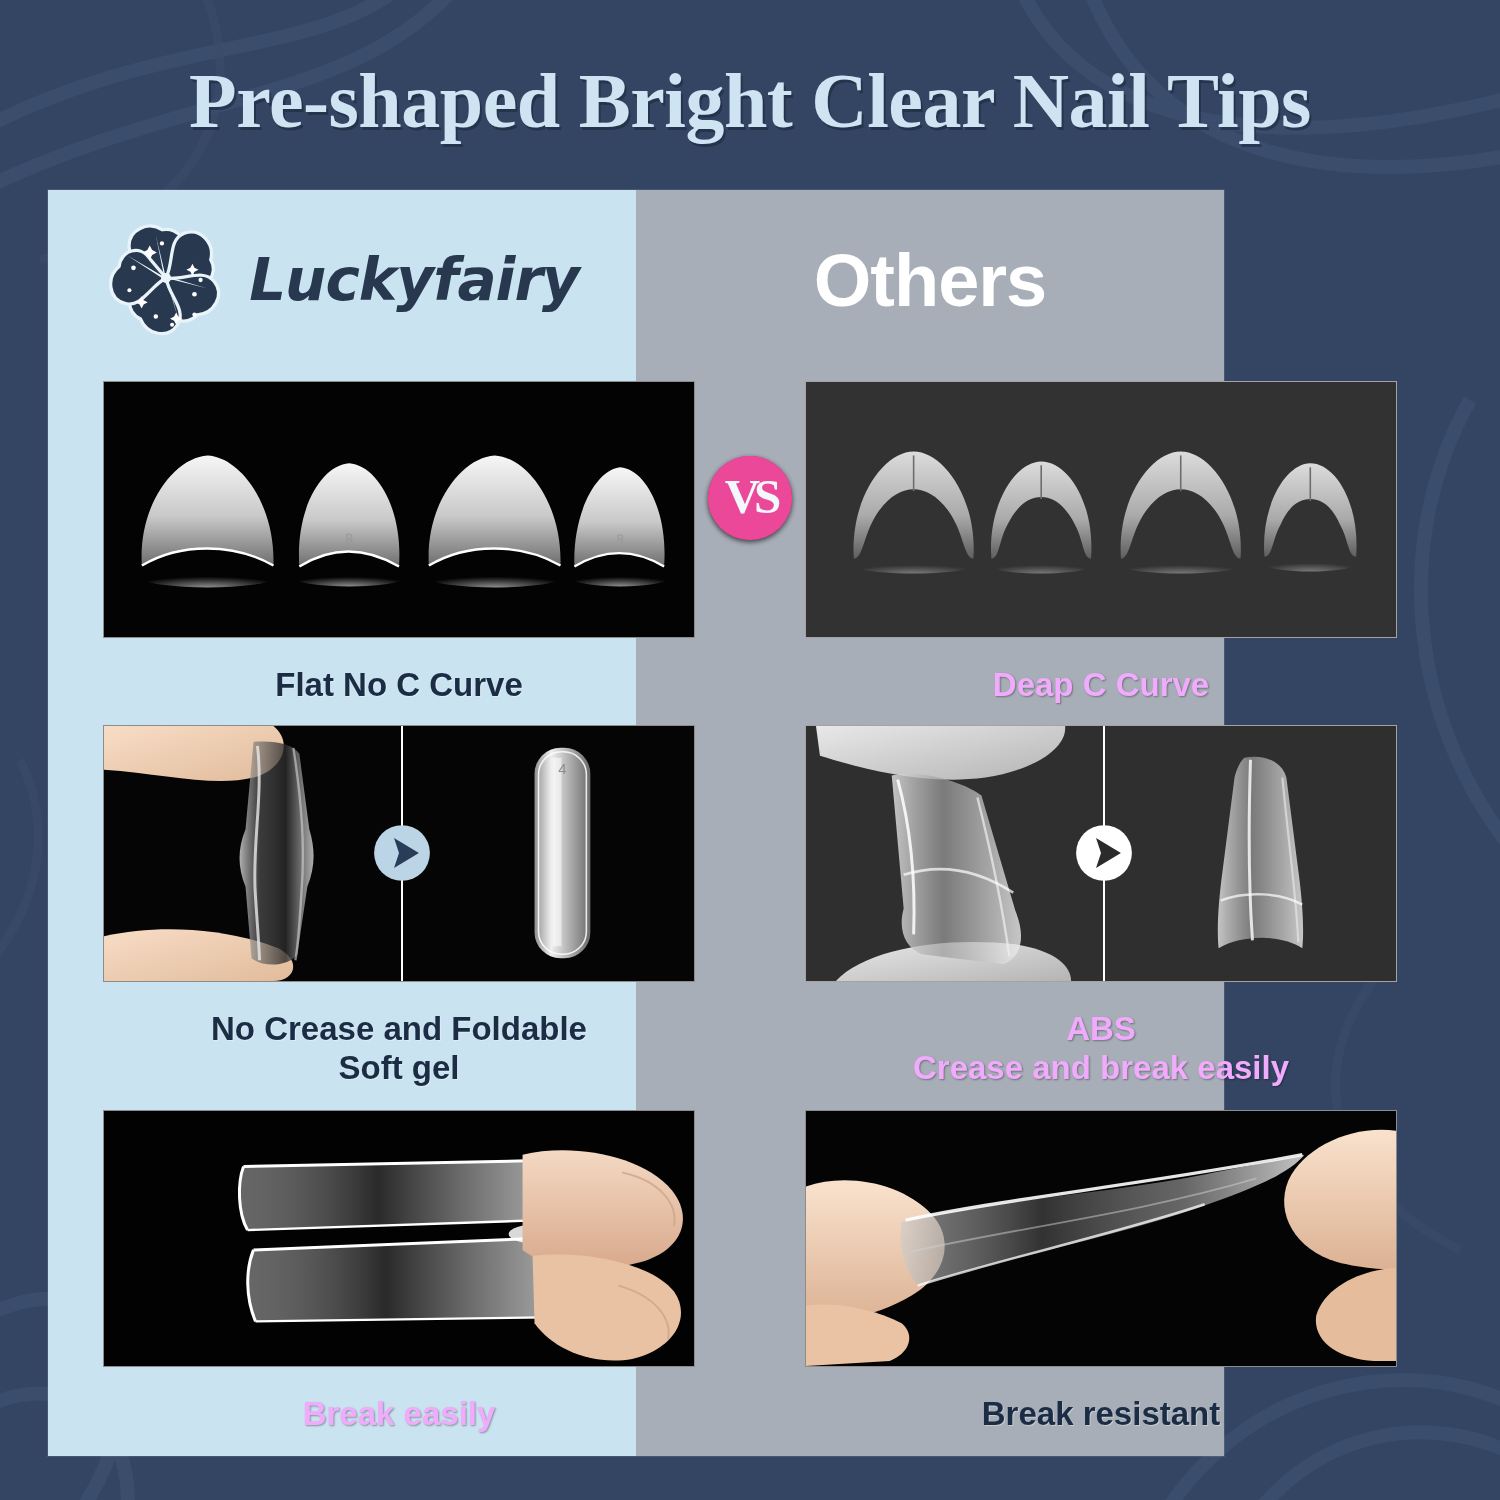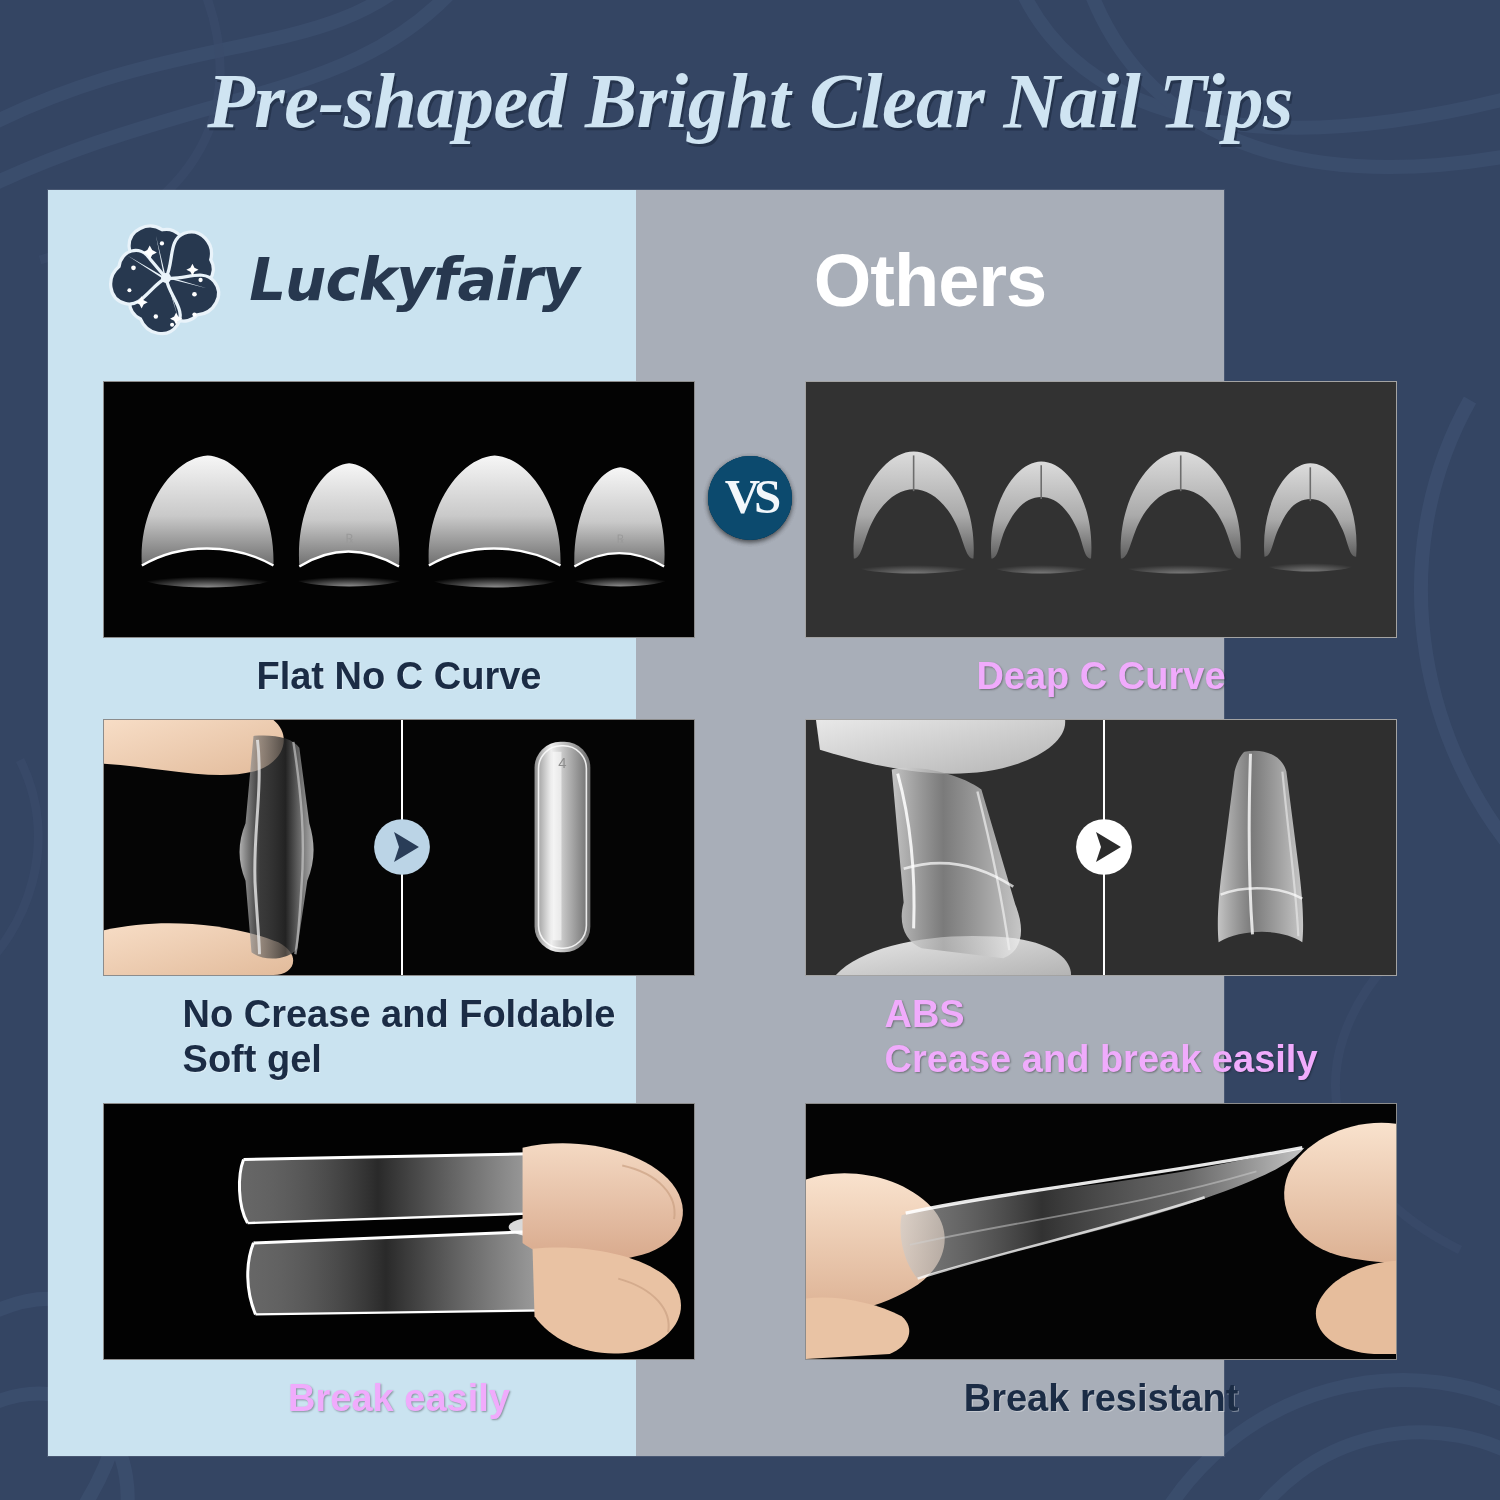--- a/index.html
+++ b/index.html
@@ -18,21 +18,20 @@
   #page-title{
     position:absolute;top:56px;left:0;width:1500px;
     text-align:center;
     font-family:"Liberation Serif", serif;
     font-weight:bold;
     font-size:78px;
     letter-spacing:-0.5px;
     color:#CFE4F2;
     text-shadow:2px 3px 0 rgba(20,30,50,.45);
     white-space:nowrap;
-    font-style:italic;
   }
 
   
   #panel{
     position:absolute;left:48px;top:190px;
     width:1176px;height:1266px;
     display:flex;
     box-shadow:0 0 0 1px rgba(255,255,255,.10);
   }
   .col{position:relative;height:100%;}
@@ -57,42 +56,43 @@
   }
   .media{
     width:592px;height:257px;
     border:1px solid rgba(255,255,255,.55);
     box-sizing:border-box;
     overflow:hidden;position:relative;
     background:#000;
   }
   .media.dim{background:#333333;}
   .caption{
-    margin-top:16px;
-    font-size:38px;
+    margin-top:28px;
+    text-align:center;
+    font-size:33px;
     font-weight:bold;
     line-height:1.18;
     font-family:"Liberation Sans", sans-serif;
   }
   .cap-dark{color:#1B2C45;text-shadow:1px 1px 0 rgba(255,255,255,.35);}
   .cap-light{color:#f0abfc;text-shadow:1px 1px 2px rgba(0,0,0,.35);}
 
   .row-wrap{display:flex;}
   .row-side{width:702px;display:flex;flex-direction:column;align-items:center;}
 
   
   .r1{margin-top:11px;}
   .r2{margin-top:20px;}
   .r3{margin-top:22px;}
 
   
   .vs-badge{
     position:absolute;left:702px;transform:translate(-50%,-50%);
     width:84px;height:84px;border-radius:50%;
-    background:#0c4a6e;
+    background:#ec4899;
     display:flex;align-items:center;justify-content:center;
     z-index:5;
     box-shadow:0 2px 5px rgba(0,0,0,.25);
   }
   .vs-badge span{
     font-family:"Liberation Serif", serif;
     font-weight:bold;font-size:49px;color:#F2F7FB;
     letter-spacing:-6px;line-height:1;
     display:block;margin-top:-3px;
   }

